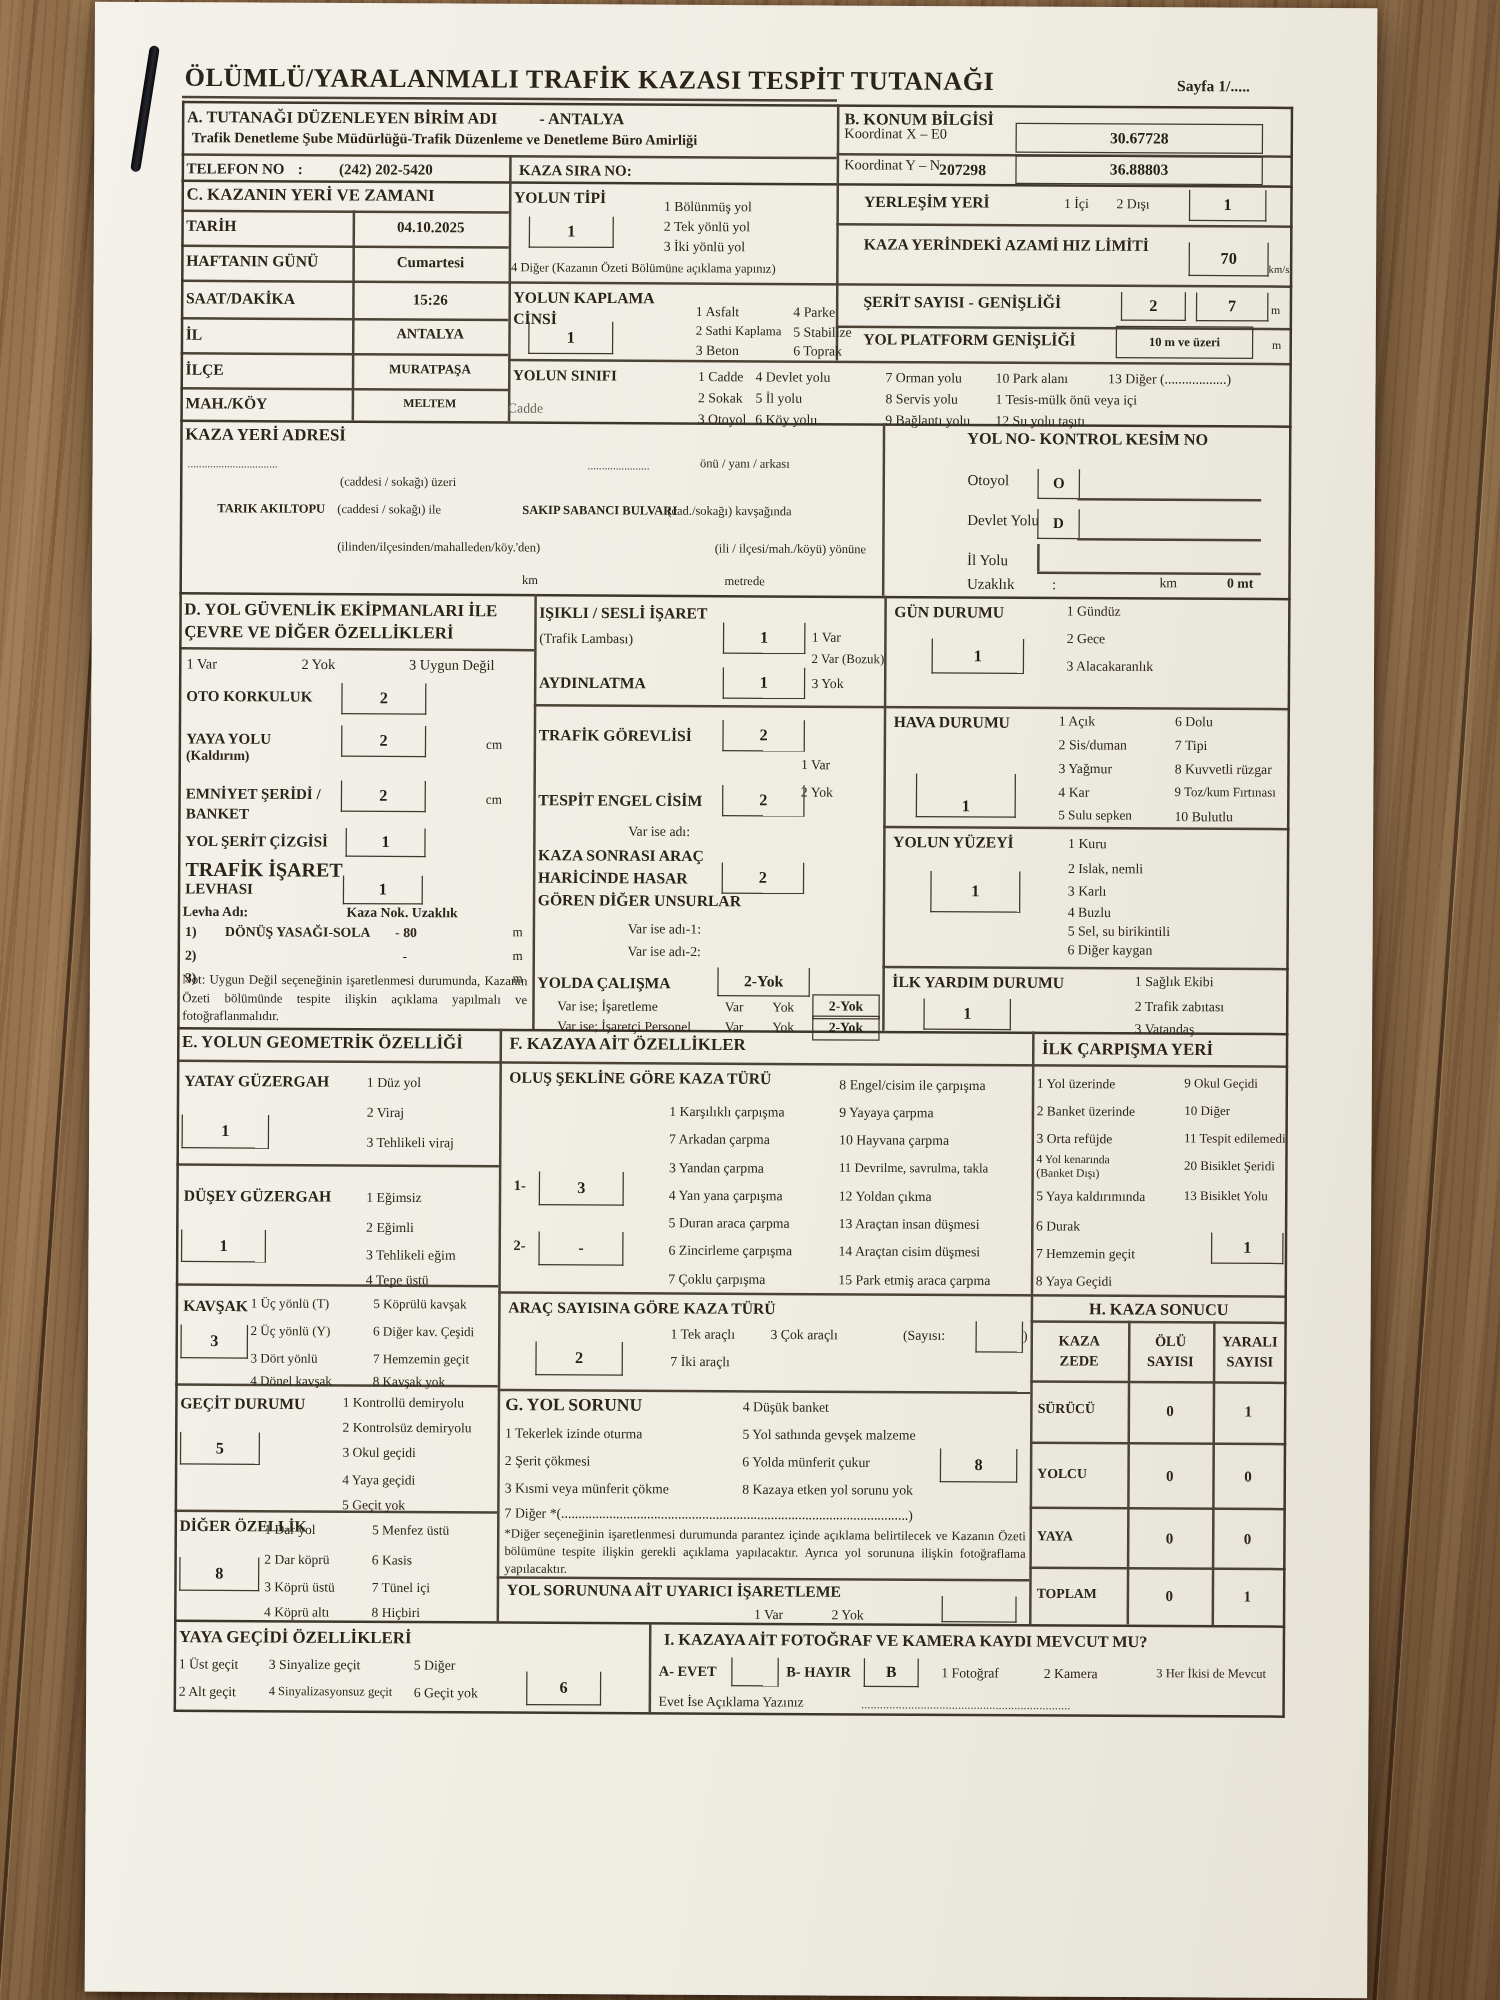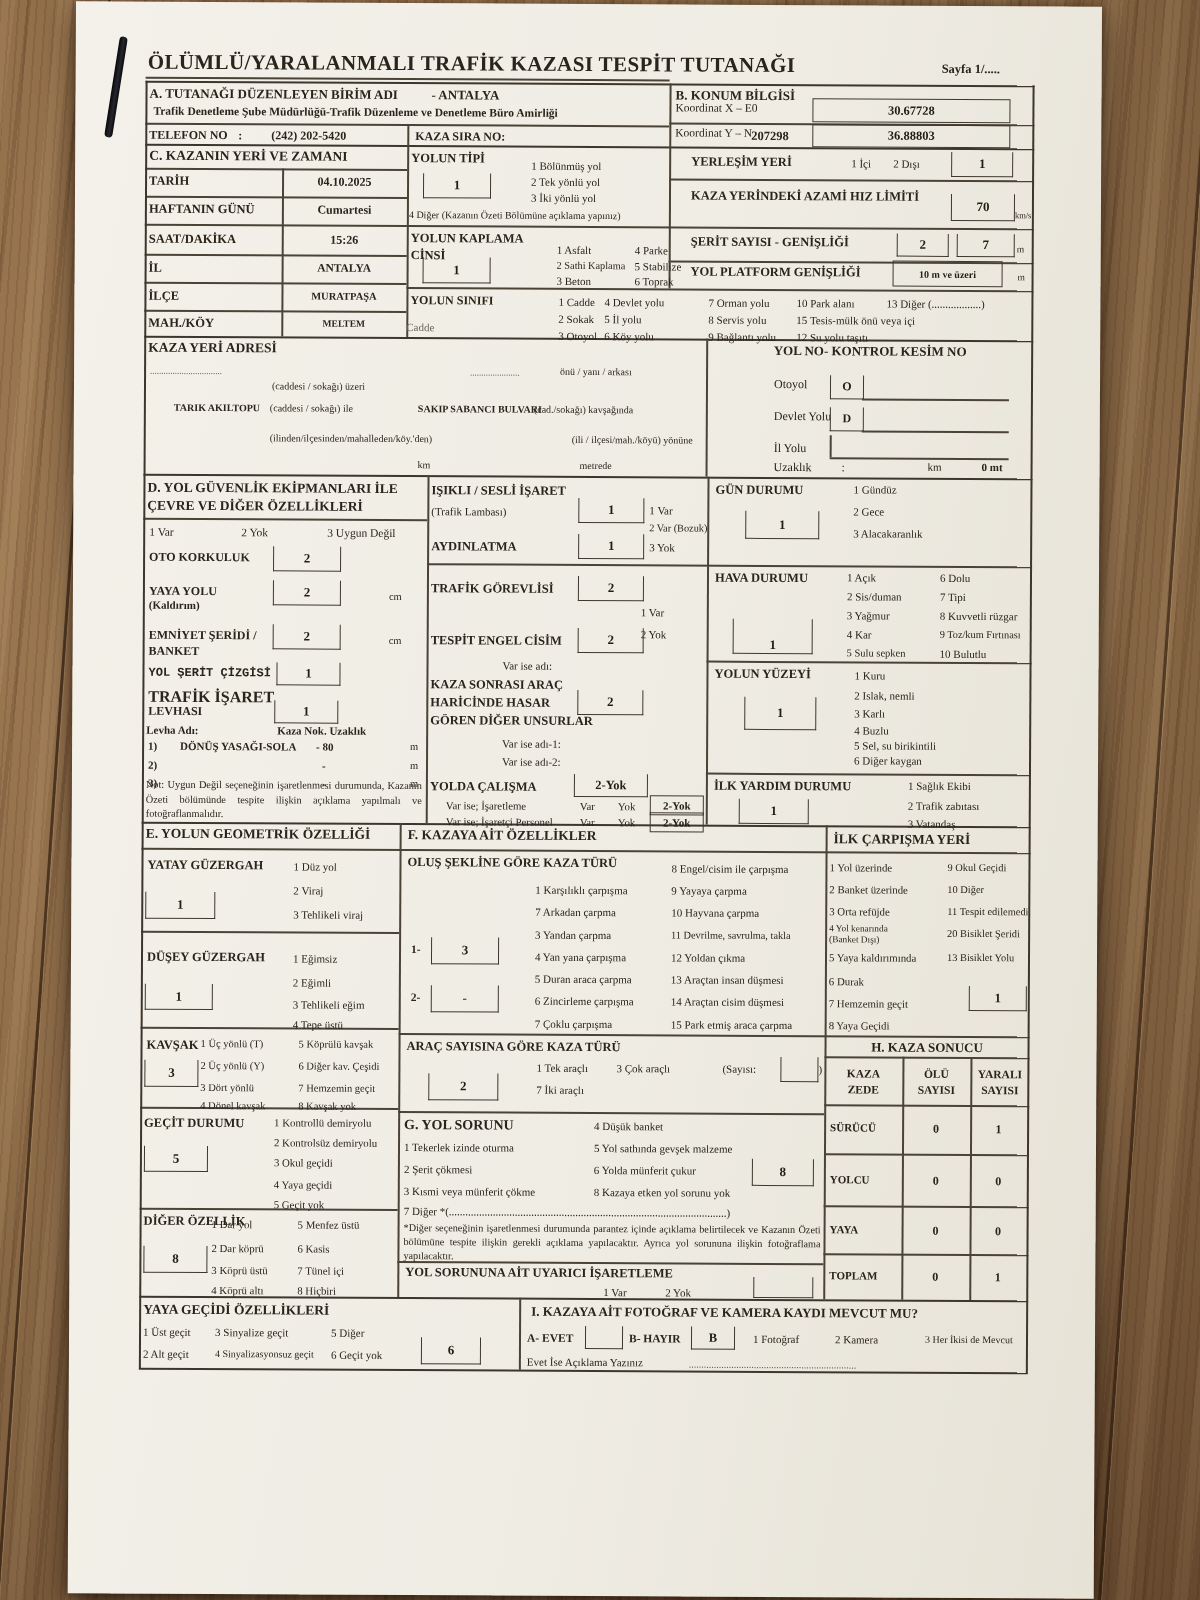--- a/index.html
+++ b/index.html
@@ -148,21 +148,21 @@
     <span class="t" style="left:484px;top:292px;">1 Cadde</span>
     <span class="t" style="left:484px;top:309px;">2 Sokak</span>
     <span class="t" style="left:484px;top:326px;">3 Otoyol</span>
     <span class="t" style="left:530px;top:292px;">4 Devlet yolu</span>
     <span class="t" style="left:530px;top:309px;">5 İl yolu</span>
     <span class="t" style="left:530px;top:326px;">6 Köy yolu</span>
     <span class="t" style="left:634px;top:292px;">7 Orman yolu</span>
     <span class="t" style="left:634px;top:309px;">8 Servis yolu</span>
     <span class="t" style="left:634px;top:326px;">9 Bağlantı yolu</span>
     <span class="t" style="left:722px;top:292px;">10 Park alanı</span>
-    <span class="t" style="left:722px;top:309px;">15 Tesis-mülk önü veya içi</span>
+    <span class="t" style="left:722px;top:309px;">1 Tesis-mülk önü veya içi</span>
     <span class="t" style="left:722px;top:326px;">12 Su yolu taşıtı</span>
     <span class="t" style="left:812px;top:292px;">13 Diğer  (..................)</span>
 
     <span class="t b" style="left:616px;top:150px;font-size:12.5px;">YERLEŞİM YERİ</span>
     <span class="t" style="left:776px;top:152px;">1 İçi</span>
     <span class="t" style="left:818px;top:152px;">2 Dışı</span>
     <div class="cbox" style="left:876px;top:146px;width:60px;height:24px;">1</div>
     <span class="t b" style="left:616px;top:184px;font-size:12.5px;">KAZA YERİNDEKİ AZAMİ HIZ LİMİTİ</span>
     <div class="cbox" style="left:876px;top:188px;width:62px;height:26px;">70</div>
     <span class="t" style="left:940px;top:204px;font-size:8.5px;">km/s</span>
@@ -211,21 +211,21 @@
     <span class="t b" style="left:76px;top:548px;font-size:12px;">OTO KORKULUK</span>
     <div class="cbox" style="left:200px;top:544px;width:66px;height:24px;">2</div>
     <span class="t b" style="left:76px;top:582px;font-size:12px;">YAYA YOLU</span>
     <span class="t b" style="left:76px;top:597px;font-size:11px;">(Kaldırım)</span>
     <div class="cbox" style="left:200px;top:578px;width:66px;height:24px;">2</div>
     <span class="t" style="left:316px;top:588px;font-size:10.5px;">cm</span>
     <span class="t b" style="left:76px;top:626px;font-size:12px;">EMNİYET ŞERİDİ /</span>
     <span class="t b" style="left:76px;top:642px;font-size:12px;">BANKET</span>
     <div class="cbox" style="left:200px;top:622px;width:66px;height:24px;">2</div>
     <span class="t" style="left:316px;top:632px;font-size:10.5px;">cm</span>
-    <span class="t b" style="left:76px;top:664px;font-size:12px;font-family:Liberation Mono, monospace;">YOL ŞERİT ÇİZGİSİ</span>
+    <span class="t b" style="left:76px;top:664px;font-size:12px;">YOL ŞERİT ÇİZGİSİ</span>
     <div class="cbox" style="left:204px;top:660px;width:62px;height:22px;">1</div>
     <span class="t b" style="left:76px;top:686px;font-size:16px;">TRAFİK İŞARET</span>
     <span class="t b" style="left:76px;top:702px;font-size:12px;">LEVHASI</span>
     <div class="cbox" style="left:202px;top:698px;width:62px;height:22px;">1</div>
     <span class="t b" style="left:74px;top:722px;font-size:11px;">Levha Adı:</span>
     <span class="t b" style="left:205px;top:722px;font-size:11px;">Kaza Nok. Uzaklık</span>
     <span class="t b" style="left:76px;top:738px;font-size:11px;">1)</span>
     <span class="t b" style="left:108px;top:738px;font-size:11px;">DÖNÜŞ YASAĞI-SOLA</span>
     <span class="t b" style="left:244px;top:738px;font-size:11px;">- 80</span>
     <span class="t" style="left:338px;top:738px;font-size:10.5px;">m</span>

